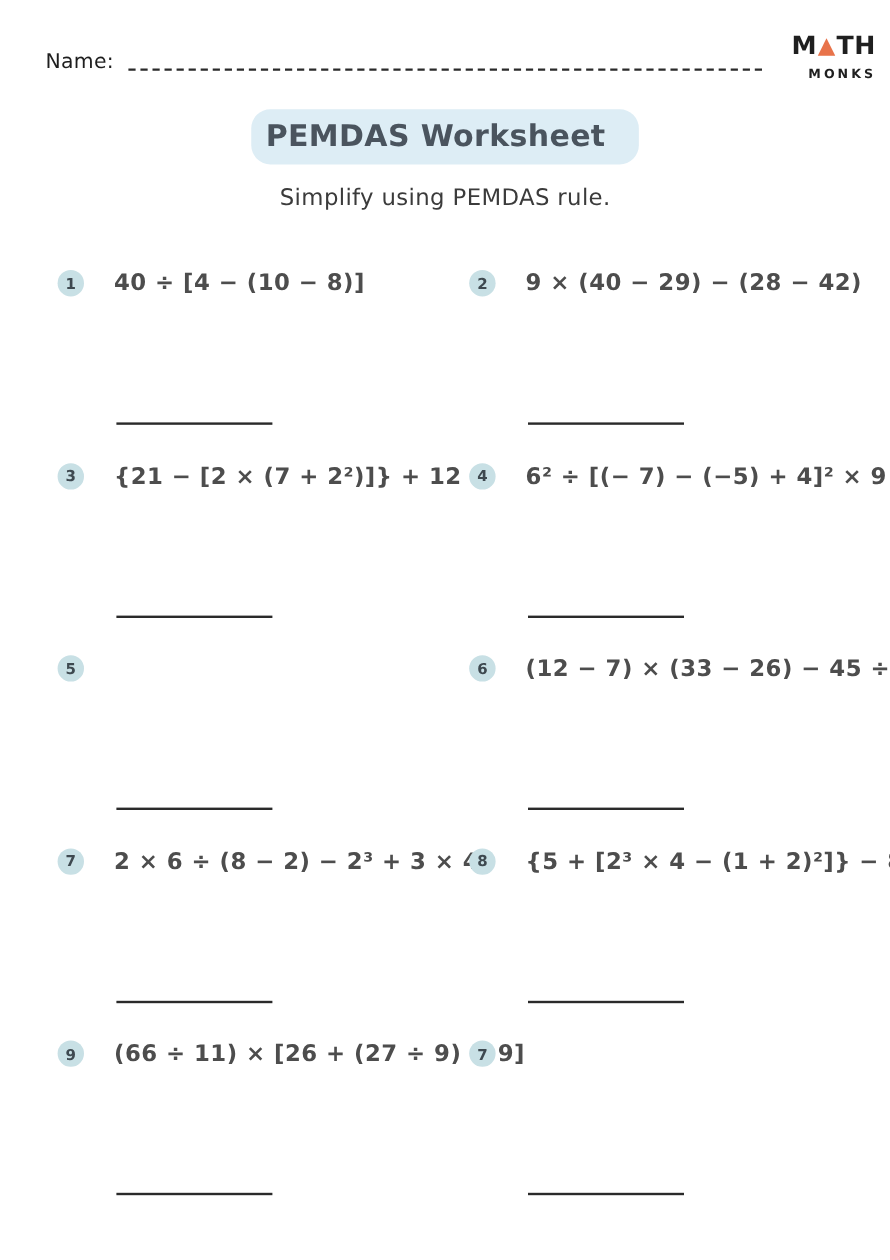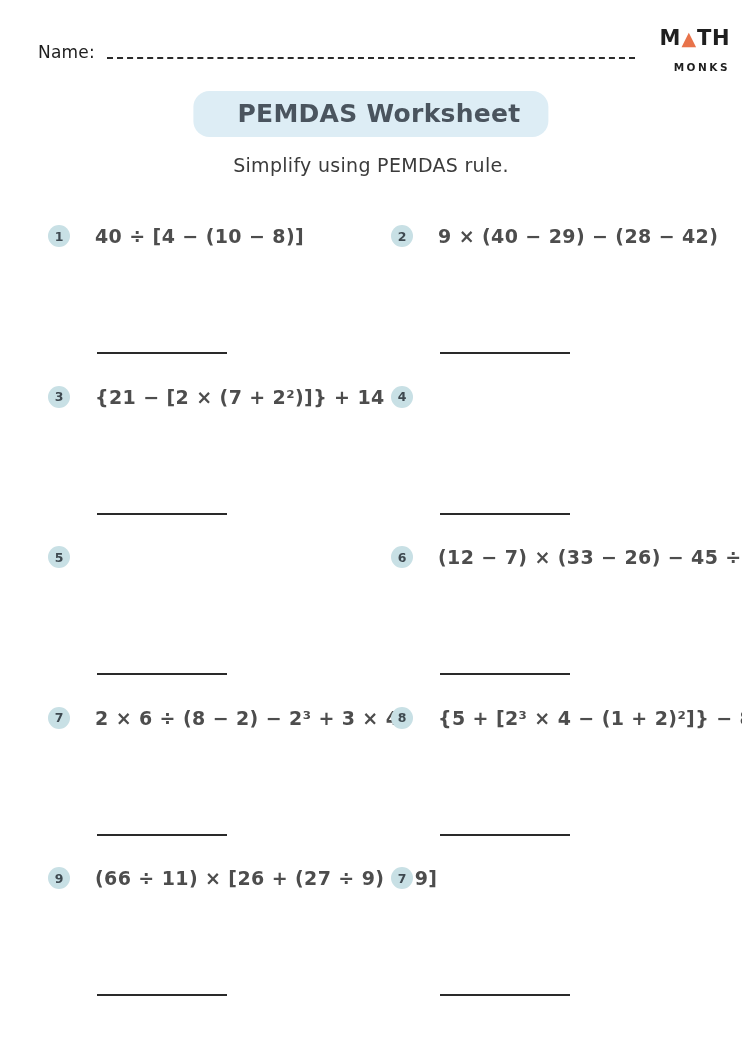--- a/index.html
+++ b/index.html
@@ -55,32 +55,32 @@
     color: #e8734a;
     font-size: 19px;
     line-height: 1;
     margin: 0 0.5px 1px 0.5px;
   }
   .logo-bottom {
     font-weight: bold;
     font-size: 10.5px;
     letter-spacing: 2.5px;
     color: #1f1f1f;
-    margin-top: 13px;
+    margin-top: 8px;
   }
 
   
   .title-badge {
     position: absolute;
     top: 91px;
     left: 50%;
     transform: translateX(-50%);
     background: #ddedf5;
     border-radius: 16px;
-    padding: 8px 28px 9px 44px;
+    padding: 8px 28px 9px 12px;
   }
   .title-text {
     font-size: 25px;
     font-weight: bold;
     color: #4a545e;
     letter-spacing: 0.3px;
     white-space: nowrap;
   }
   .instruction {
     position: absolute;
@@ -174,28 +174,29 @@
     <div class="problem-row">
       <span class="problem-badge">2</span>
       <span class="problem-expression">9 × (40 − 29) − (28 − 42)</span>
     </div>
     <div class="answer-line"></div>
   </div>
 
   <div class="problem-cell">
     <div class="problem-row">
       <span class="problem-badge">3</span>
-      <span class="problem-expression">{21 − [2 × (7 + 2²)]} + 14</span>
+      <span class="problem-expression">{21 − [2 × (7 + 2²)]} + 12</span>
     </div>
     <div class="answer-line"></div>
   </div>
 
   <div class="problem-cell">
     <div class="problem-row">
       <span class="problem-badge">4</span>
+      <span class="problem-expression">6² ÷ [(− 7) − (−5) + 4]² × 9</span>
     </div>
     <div class="answer-line"></div>
   </div>
 
   <div class="problem-cell">
     <div class="problem-row">
       <span class="problem-badge">5</span>
     </div>
     <div class="answer-line"></div>
   </div>

